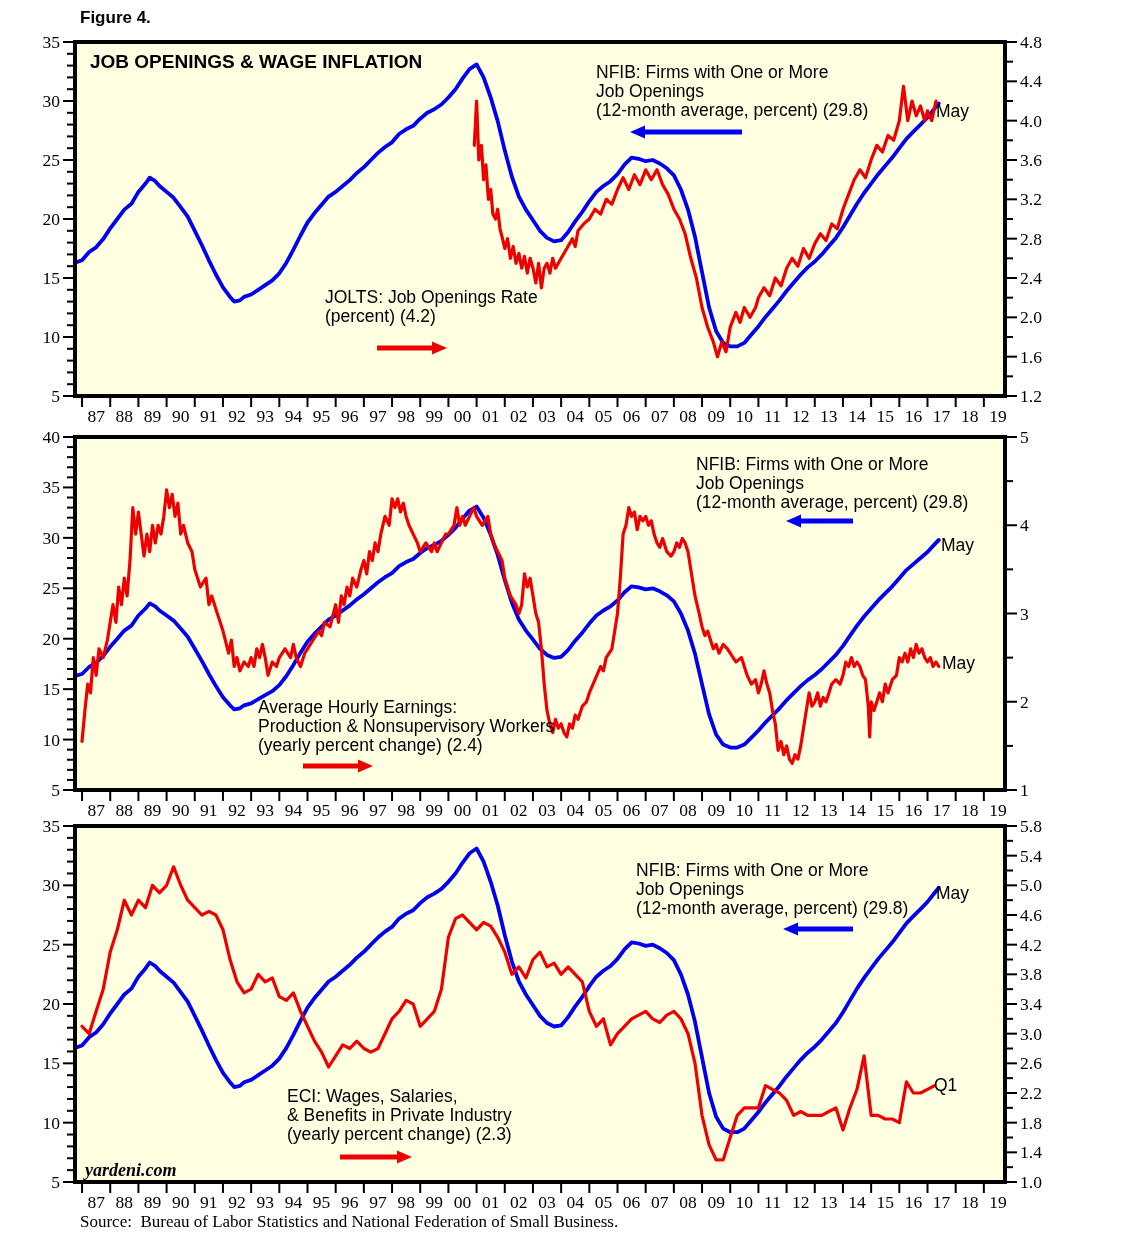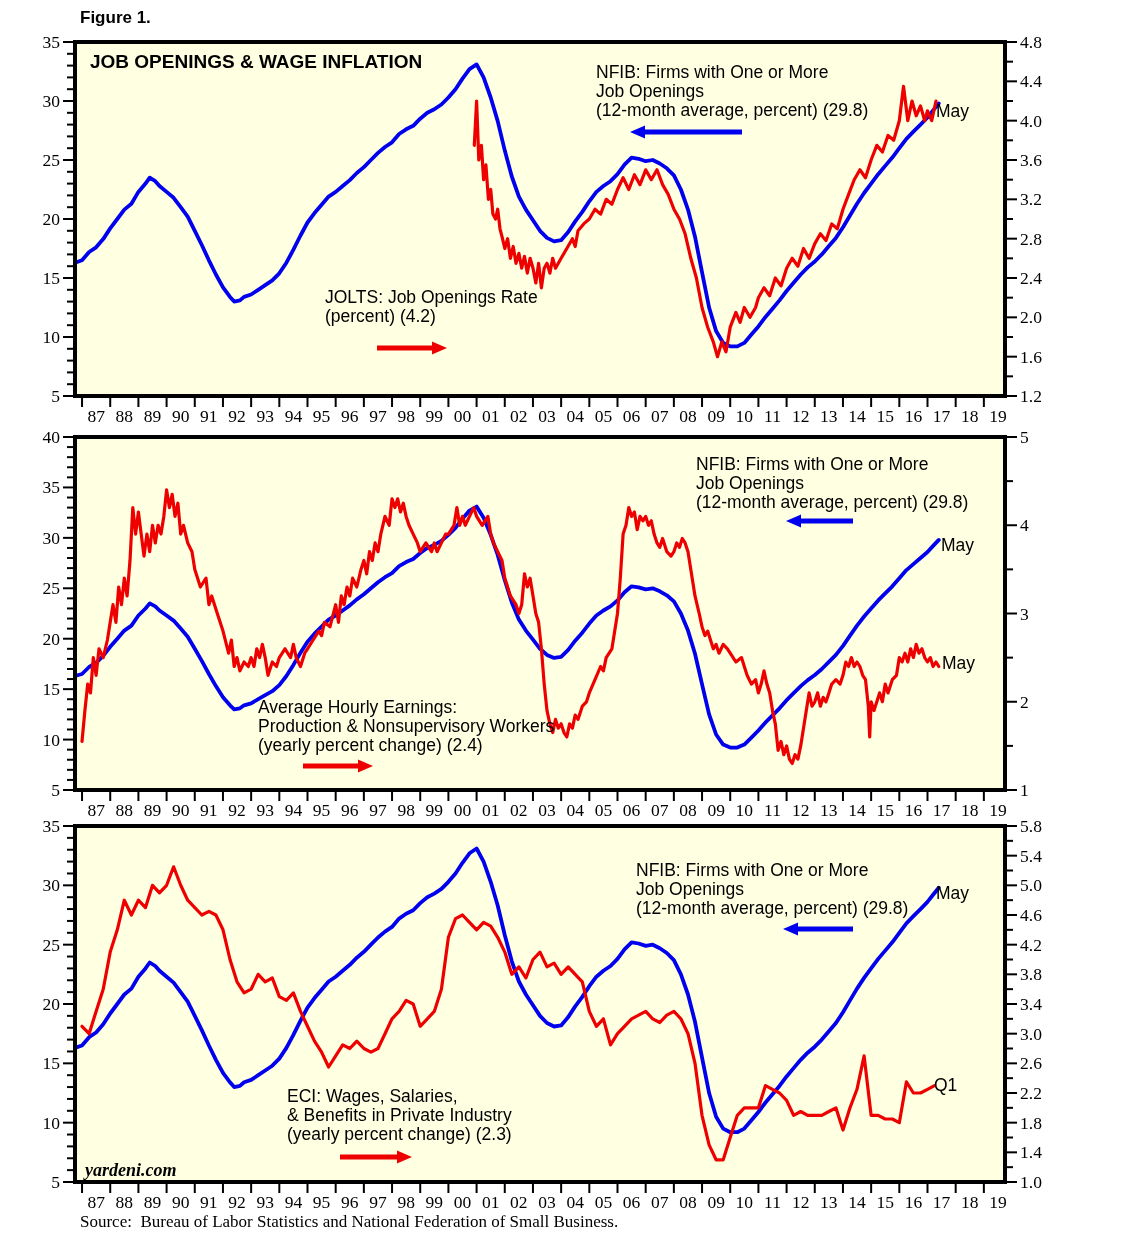--- a/index.html
+++ b/index.html
@@ -12,21 +12,21 @@
   svg text{fill:#000;}
   .axis-num{font-family:"Liberation Serif",serif;font-size:17.5px;}
   .ann{font-family:"Liberation Sans",sans-serif;font-size:17.5px;}
   .ctitle{font-family:"Liberation Sans",sans-serif;font-size:19px;font-weight:bold;}
   .yard{font-family:"Liberation Serif",serif;font-size:18px;font-weight:bold;font-style:italic;}
 </style>
 </head>
 <body>
 
 <div class="page">
-  <div class="fig-label">Figure 1.</div>
+  <div class="fig-label">Figure 4.</div>
   <div id="charts"><svg width="1138" height="1245" viewBox="0 0 1138 1245">
         <g>
           <rect x="75" y="42" width="930" height="354" fill="#FFFFE2"></rect>
           <line x1="63" y1="396" x2="73" y2="396" stroke="#000000" stroke-width="2"></line>
           <line x1="67" y1="384.2" x2="73" y2="384.2" stroke="#000000" stroke-width="2"></line>
           <line x1="67" y1="372.4" x2="73" y2="372.4" stroke="#000000" stroke-width="2"></line>
           <line x1="67" y1="360.6" x2="73" y2="360.6" stroke="#000000" stroke-width="2"></line>
           <line x1="67" y1="348.8" x2="73" y2="348.8" stroke="#000000" stroke-width="2"></line>
           <line x1="63" y1="337" x2="73" y2="337" stroke="#000000" stroke-width="2"></line>
           <line x1="67" y1="325.2" x2="73" y2="325.2" stroke="#000000" stroke-width="2"></line>

